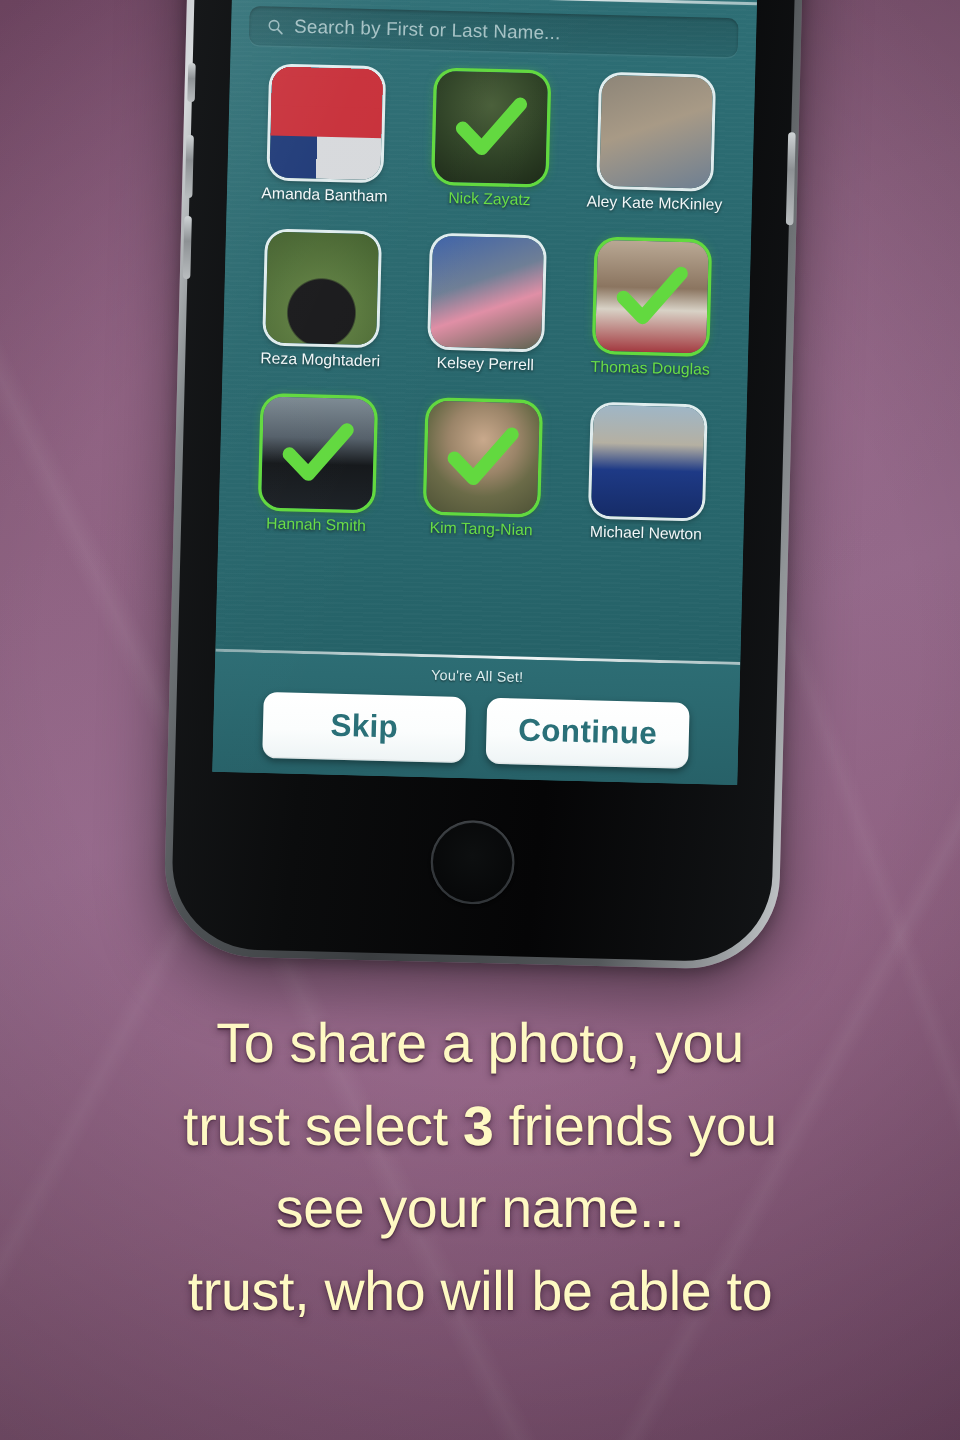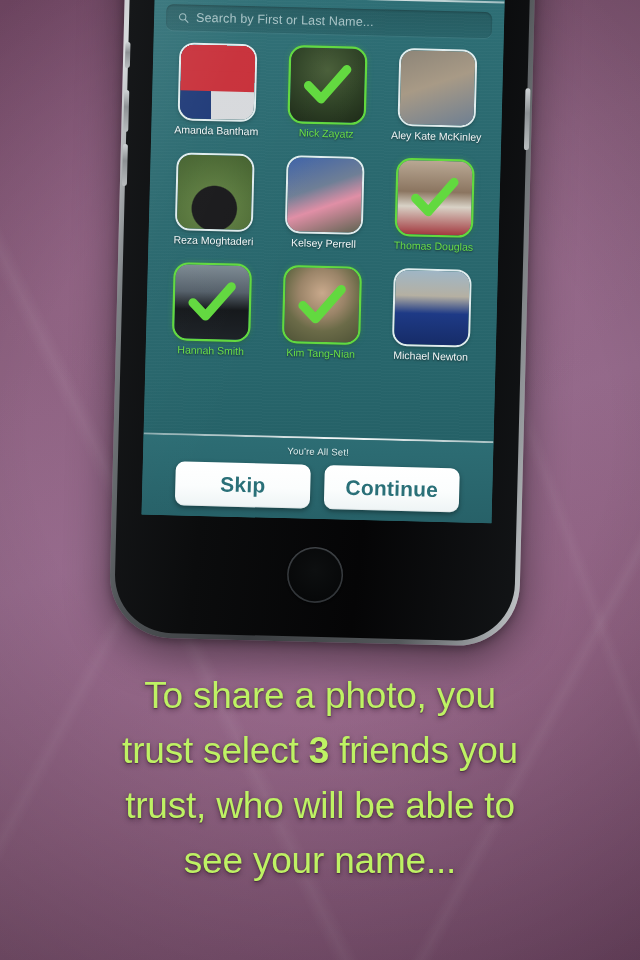--- a/index.html
+++ b/index.html
@@ -121,21 +121,21 @@
   .act-btn{flex:1 1 0;max-width:135px;height:44px;border:0;border-radius:9px;
     background:linear-gradient(180deg,#ffffff 0%,#fbfdfd 55%,#eef4f5 100%);
     color:#2a7078;font-size:21px;font-weight:bold;letter-spacing:0.2px;
     font-family:"Liberation Sans", sans-serif;
     box-shadow:0 2px 5px rgba(0,0,0,0.38), inset 0 -1px 0 rgba(0,0,0,0.06);
     cursor:pointer;display:flex;align-items:center;justify-content:center;}
 
   
   #caption{
     position:absolute;left:0;right:0;top:668px;text-align:center;
-    font-size:37px;line-height:55px;color:#bef264;
+    font-size:37px;line-height:55px;color:#fef9c3;
     letter-spacing:-0.2px;
     text-shadow:0 2px 5px rgba(40,14,34,0.55), 0 1px 1px rgba(40,14,34,0.45);
   }
   #caption b{font-weight:bold;}
 </style>
 </head>
 <body>
 
 <div id="backdrop"></div>
 
@@ -247,15 +247,15 @@
 
       </div>
       <div id="screen-glass"></div>
     </div>
   </div>
 </div>
 
 <div id="caption">
   <div>To share a photo, you</div>
   <div><span>trust select </span><b>3</b><span> friends you</span></div>
+  <div>see your name...</div>
   <div>trust, who will be able to</div>
-  <div>see your name...</div>
 </div>
 
 </body></html>

